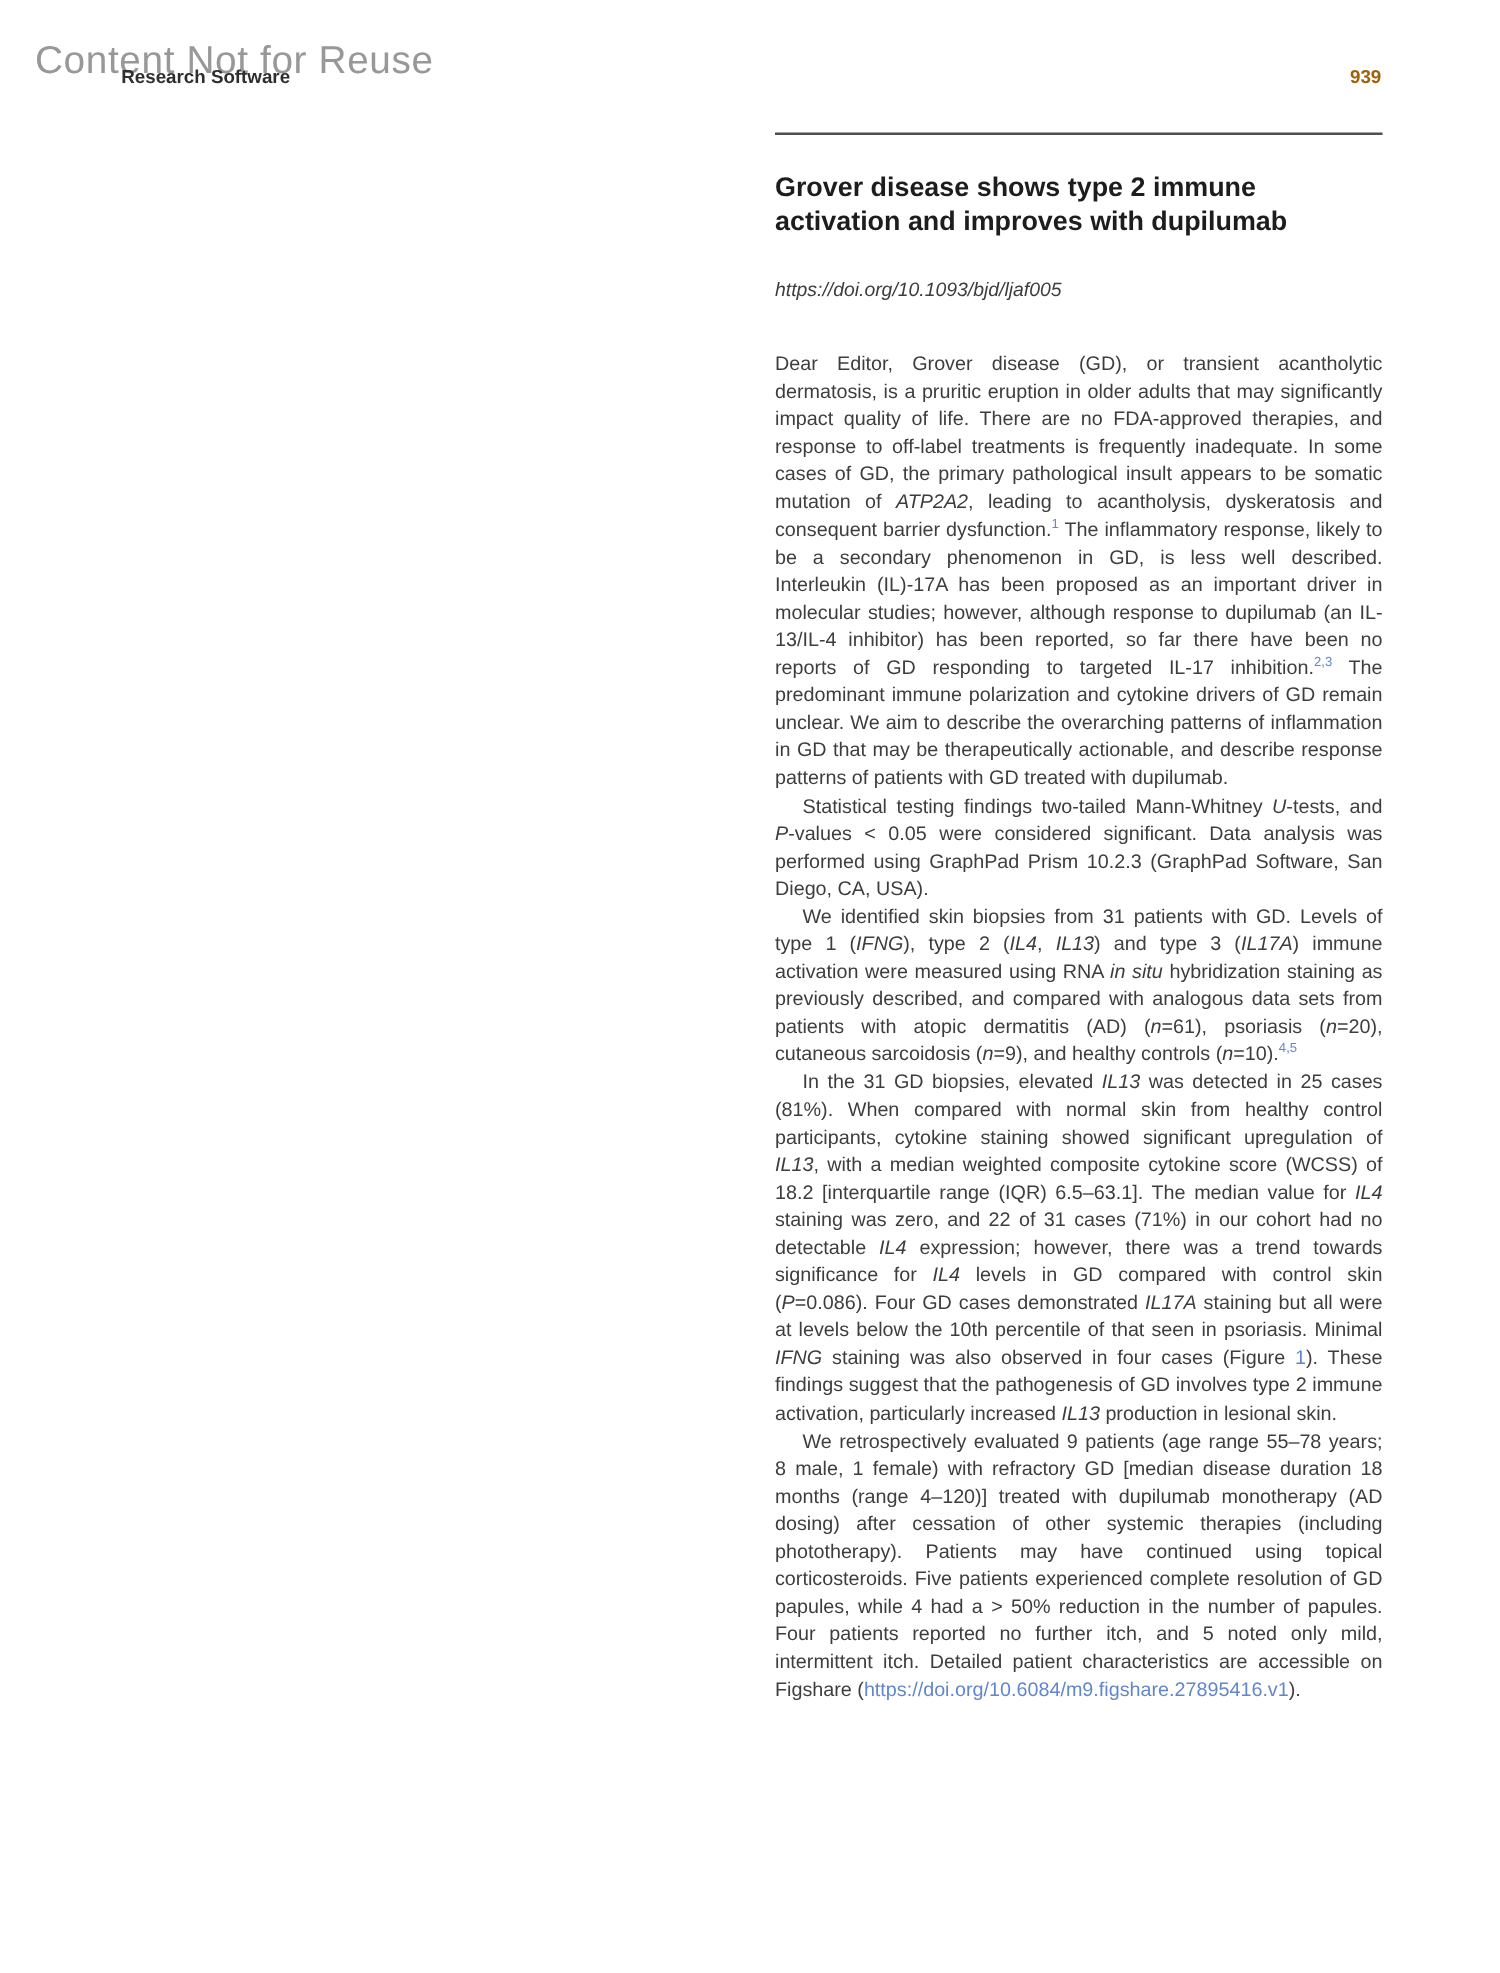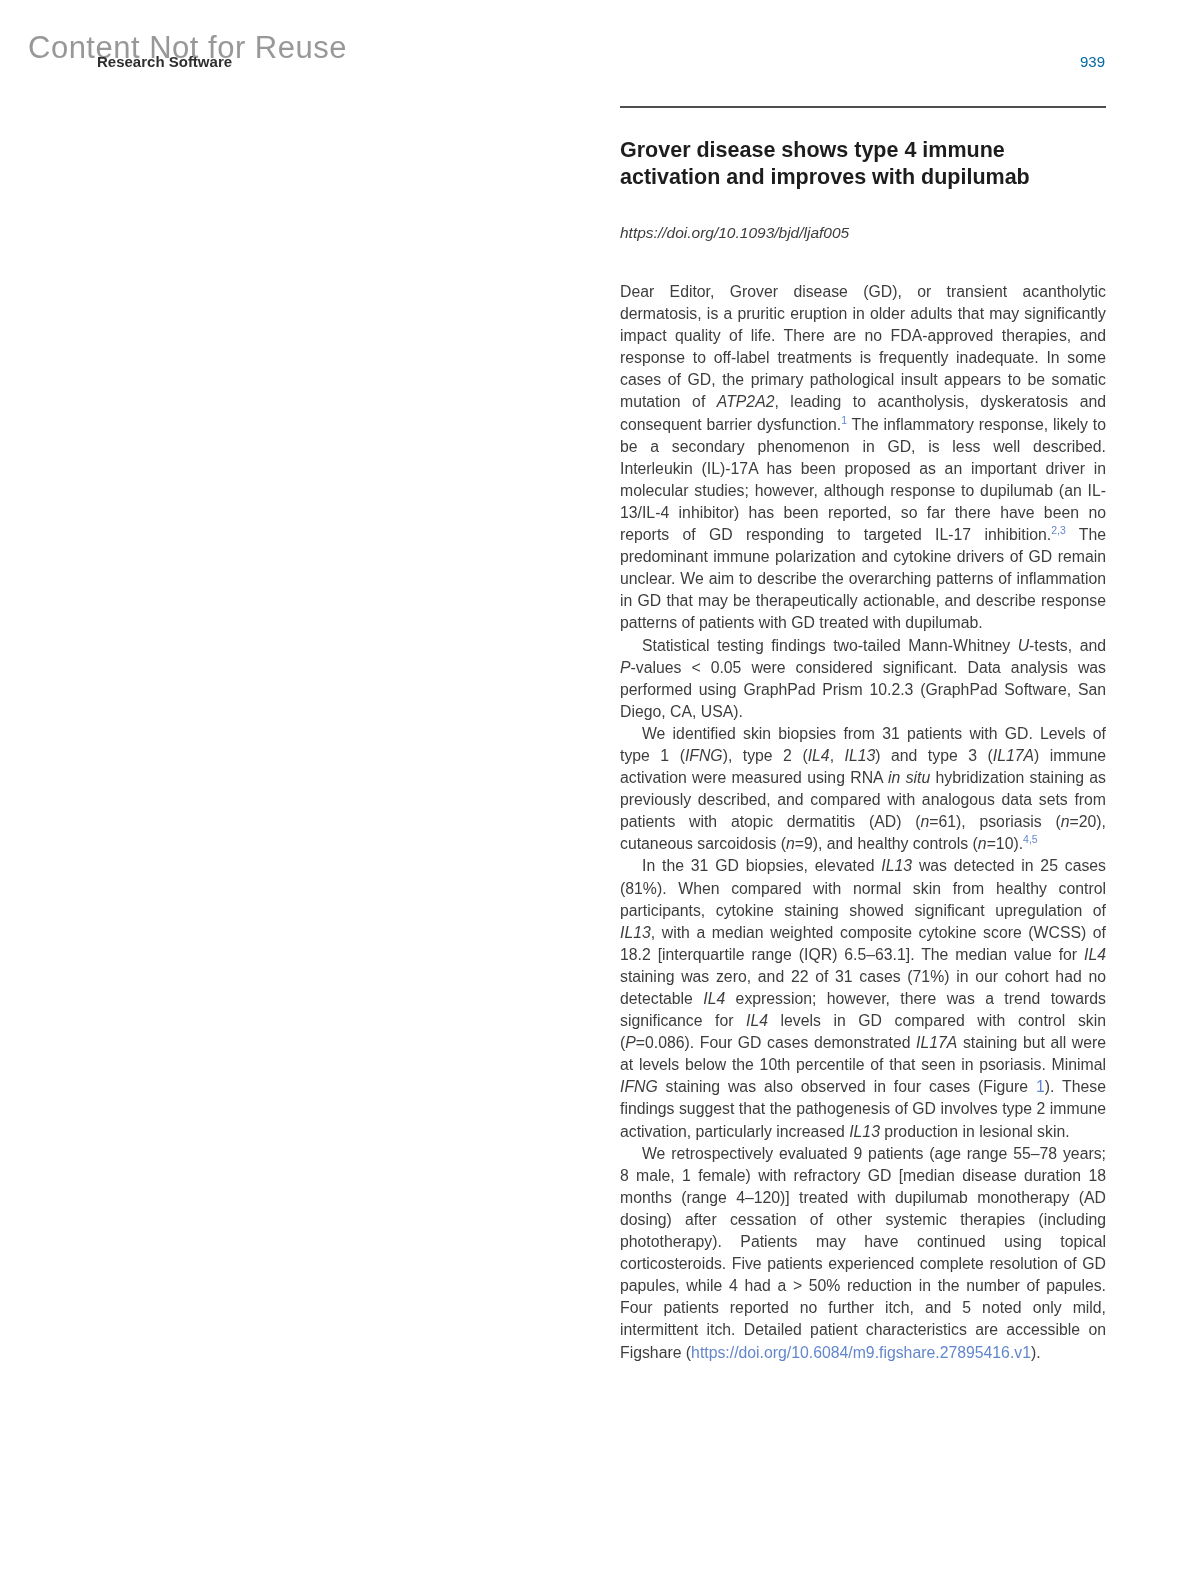--- a/index.html
+++ b/index.html
@@ -24,22 +24,22 @@
     left: 97px; top: 53px;
     font-size: 15px;
     font-weight: 700;
     color: #2e2e2e;
     z-index: 2;
   }
   .page-number {
     position: absolute;
     right: 95px; top: 53px;
     font-size: 15px;
-    font-weight: 400;
-    color: #0369a1;
+    font-weight: 700;
+    color: #a16207;
   }
   .article-col {
     position: absolute;
     left: 620px; top: 0;
     width: 486px;
   }
   .divider {
     margin-top: 106px;
     border: none;
     border-top: 2px solid #4f4f4f;
@@ -87,21 +87,21 @@
 </style>
 </head>
 <body>
 
 <div class="watermark">Content Not for Reuse</div>
 <div class="running-head">Research Software</div>
 <div class="page-number">939</div>
 
 <div class="article-col">
   <hr class="divider">
-  <h1 class="article-title">Grover disease shows type 4 immune activation and improves with dupilumab</h1>
+  <h1 class="article-title">Grover disease shows type 2 immune activation and improves with dupilumab</h1>
   <a class="doi" href="#">https://doi.org/10.1093/bjd/ljaf005</a>
   <div class="body-text">
       <p><span>Dear Editor, Grover disease (GD), or transient acantholytic dermatosis, is a pruritic eruption in older adults that may significantly impact quality of life. There are no FDA-approved therapies, and response to off-label treatments is frequently inadequate. In some cases of GD, the primary pathological insult appears to be somatic mutation of </span><i>ATP2A2</i><span>, leading to acantholysis, dyskeratosis and consequent barrier dysfunction.</span><sup class="ref-link">1</sup><span> The inflammatory response, likely to be a secondary phenomenon in GD, is less well described. Interleukin (IL)-17A has been proposed as an important driver in molecular studies; however, although response to dupilumab (an IL-13/IL-4 inhibitor) has been reported, so far there have been no reports of GD responding to targeted IL-17 inhibition.</span><sup class="ref-link">2,3</sup><span> The predominant immune polarization and cytokine drivers of GD remain unclear. We aim to describe the overarching patterns of inflammation in GD that may be therapeutically actionable, and describe response patterns of patients with GD treated with dupilumab.</span></p>
       <p class="indent"><span>Statistical testing findings two-tailed Mann-Whitney </span><i>U</i><span>-tests, and </span><i>P</i><span>-values &lt; 0.05 were considered significant. Data analysis was performed using GraphPad Prism 10.2.3 (GraphPad Software, San Diego, CA, USA).</span></p>
       <p class="indent"><span>We identified skin biopsies from 31 patients with GD. Levels of type 1 (</span><i>IFNG</i><span>), type 2 (</span><i>IL4</i><span>, </span><i>IL13</i><span>) and type 3 (</span><i>IL17A</i><span>) immune activation were measured using RNA </span><i>in situ</i><span> hybridization staining as previously described, and compared with analogous data sets from patients with atopic dermatitis (AD) (</span><i>n</i><span>=61), psoriasis (</span><i>n</i><span>=20), cutaneous sarcoidosis (</span><i>n</i><span>=9), and healthy controls (</span><i>n</i><span>=10).</span><sup class="ref-link">4,5</sup></p>
       <p class="indent"><span>In the 31 GD biopsies, elevated </span><i>IL13</i><span> was detected in 25 cases (81%). When compared with normal skin from healthy control participants, cytokine staining showed significant upregulation of </span><i>IL13</i><span>, with a median weighted composite cytokine score (WCSS) of 18.2 [interquartile range (IQR) 6.5–63.1]. The median value for </span><i>IL4</i><span> staining was zero, and 22 of 31 cases (71%) in our cohort had no detectable </span><i>IL4</i><span> expression; however, there was a trend towards significance for </span><i>IL4</i><span> levels in GD compared with control skin (</span><i>P</i><span>=0.086). Four GD cases demonstrated </span><i>IL17A</i><span> staining but all were at levels below the 10th percentile of that seen in psoriasis. Minimal </span><i>IFNG</i><span> staining was also observed in four cases (Figure </span><a class="inline-link" href="#">1</a><span>). These findings suggest that the pathogenesis of GD involves type 2 immune activation, particularly increased </span><i>IL13</i><span> production in lesional skin.</span></p>
       <p class="indent"><span>We retrospectively evaluated 9 patients (age range 55–78 years; 8 male, 1 female) with refractory GD [median disease duration 18 months (range 4–120)] treated with dupilumab monotherapy (AD dosing) after cessation of other systemic therapies (including phototherapy). Patients may have continued using topical corticosteroids. Five patients experienced complete resolution of GD papules, while 4 had a &gt; 50% reduction in the number of papules. Four patients reported no further itch, and 5 noted only mild, intermittent itch. Detailed patient characteristics are accessible on Figshare (</span><a class="inline-link" href="#">https://doi.org/10.6084/m9.figshare.27895416.v1</a><span>).</span></p>
     </div>
 </div>
 

